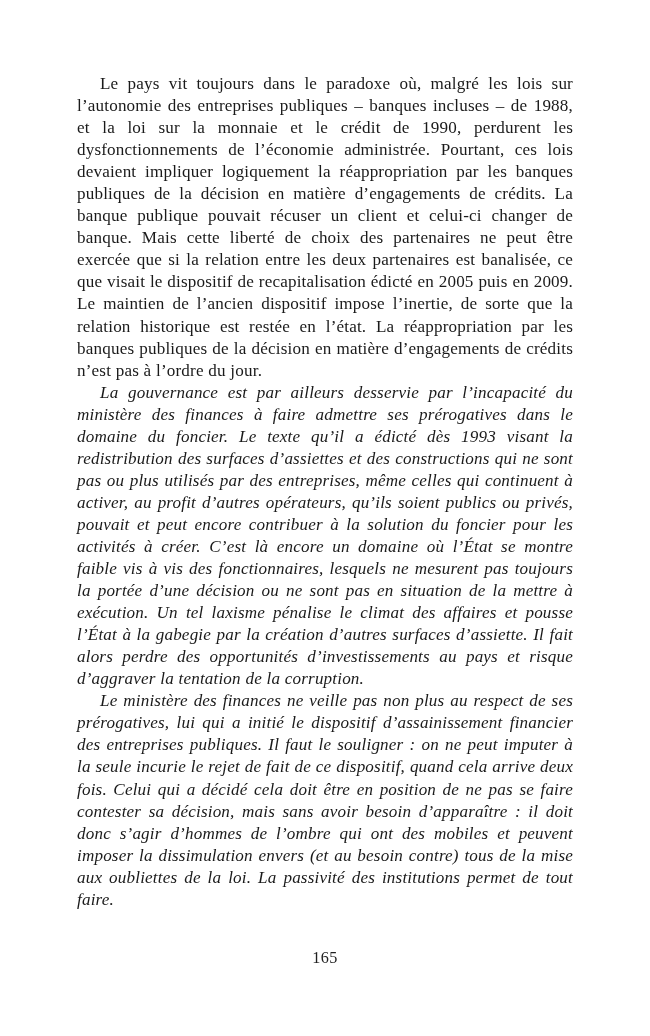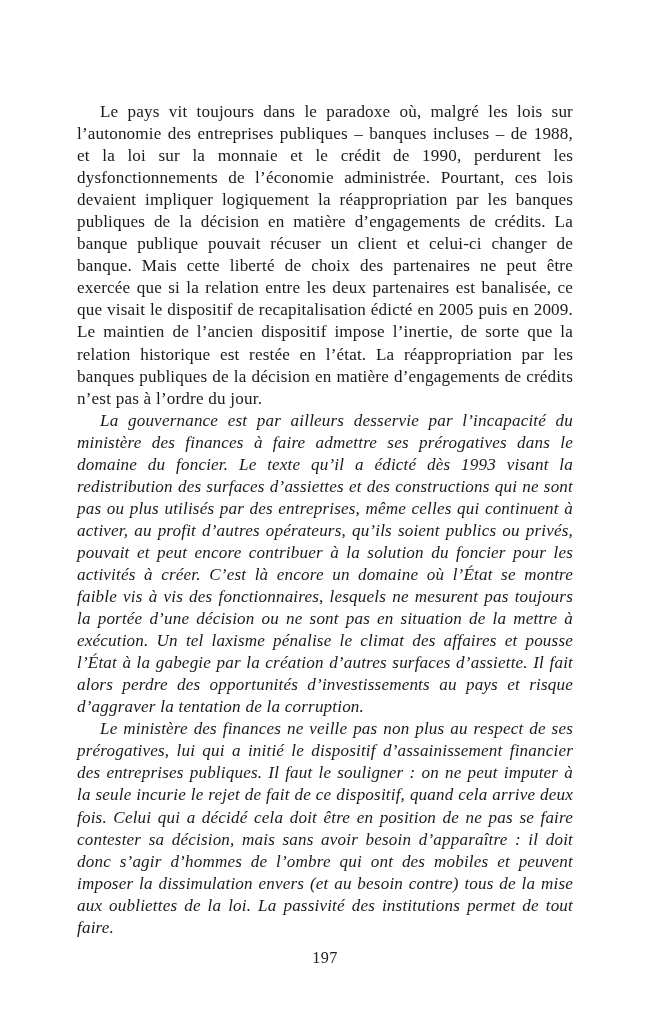--- a/index.html
+++ b/index.html
@@ -13,21 +13,21 @@
     width: 650px;
     height: 1036px;
     background: #ffffff;
     margin: 0 auto;
     overflow: hidden;
     box-sizing: border-box;
   }
   .text-block {
     position: absolute;
     left: 77px;
-    top: 101px;
+    top: 73px;
     width: 496px;
   }
   .para {
     font-family: "Liberation Serif", "DejaVu Serif", serif;
     font-size: 17.1px;
     line-height: 22.05px;
     color: #1a1a1a;
     text-align: justify;
     text-justify: inter-word;
     margin: 0;
@@ -58,15 +58,15 @@
 <body>
 
 <div class="page">
 
   <div class="text-block">
     <p class="para">Le pays vit toujours dans le paradoxe où, malgré les lois sur l’autonomie des entreprises publiques – banques incluses – de 1988, et la loi sur la monnaie et le crédit de 1990, perdurent les dysfonctionnements de l’économie administrée. Pourtant, ces lois devaient impliquer logiquement la réappropriation par les banques publiques de la décision en matière d’engagements de crédits. La banque publique pouvait récuser un client et celui-ci changer de banque. Mais cette liberté de choix des partenaires ne peut être exercée que si la relation entre les deux partenaires est banalisée, ce que visait le dispositif de recapitalisation édicté en 2005 puis en 2009. Le maintien de l’ancien dispositif impose l’inertie, de sorte que la relation historique est restée en l’état. La réappropriation par les banques publiques de la décision en matière d’engagements de crédits n’est pas à l’ordre du jour.</p>
     <p class="para">La gouvernance est par ailleurs desservie par l’incapacité du ministère des finances à faire admettre ses prérogatives dans le domaine du foncier. Le texte qu’il a édicté dès 1993 visant la redistribution des surfaces d’assiettes et des constructions qui ne sont pas ou plus utilisés par des entreprises, même celles qui continuent à activer, au profit d’autres opérateurs, qu’ils soient publics ou privés, pouvait et peut encore contribuer à la solution du foncier pour les activités à créer. C’est là encore un domaine où l’État se montre faible vis à vis des fonctionnaires, lesquels ne mesurent pas toujours la portée d’une décision ou ne sont pas en situation de la mettre à exécution. Un tel laxisme pénalise le climat des affaires et pousse l’État à la gabegie par la création d’autres surfaces d’assiette. Il fait alors perdre des opportunités d’investissements au pays et risque d’aggraver la tentation de la corruption.</p>
     <p class="para">Le ministère des finances ne veille pas non plus au respect de ses prérogatives, lui qui a initié le dispositif d’assainissement financier des entreprises publiques. Il faut le souligner : on ne peut imputer à la seule incurie le rejet de fait de ce dispositif, quand cela arrive deux fois. Celui qui a décidé cela doit être en position de ne pas se faire contester sa décision, mais sans avoir besoin d’apparaître : il doit donc s’agir d’hommes de l’ombre qui ont des mobiles et peuvent imposer la dissimulation envers (et au besoin contre) tous de la mise aux oubliettes de la loi. La passivité des institutions permet de tout faire.</p>
   </div>
 
-  <div class="folio">197</div>
+  <div class="folio">165</div>
 
 </div>
 
 </body></html>

